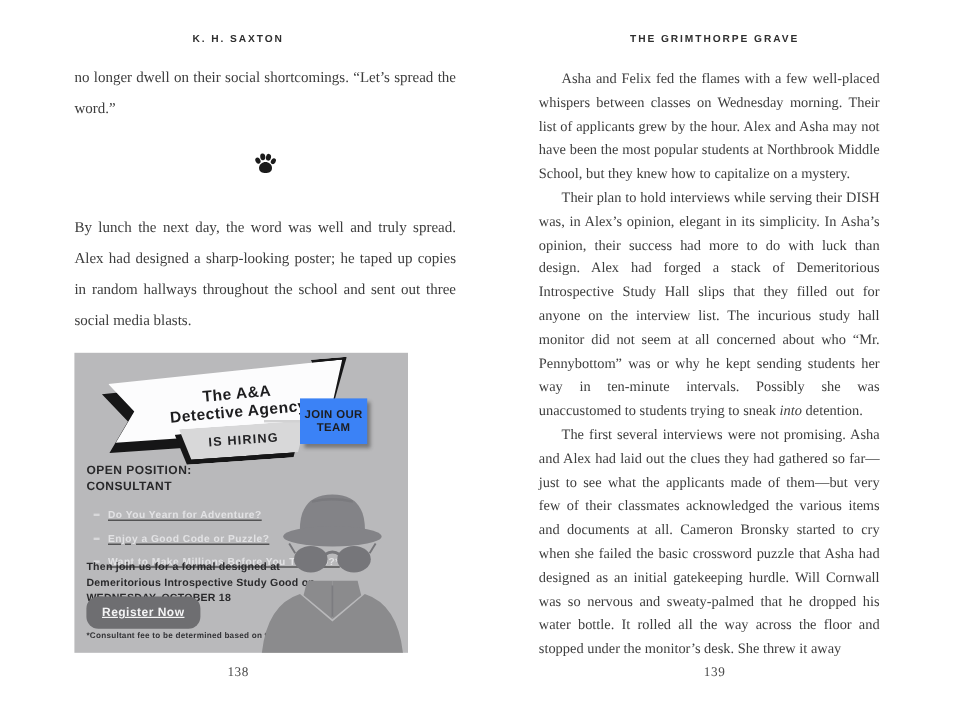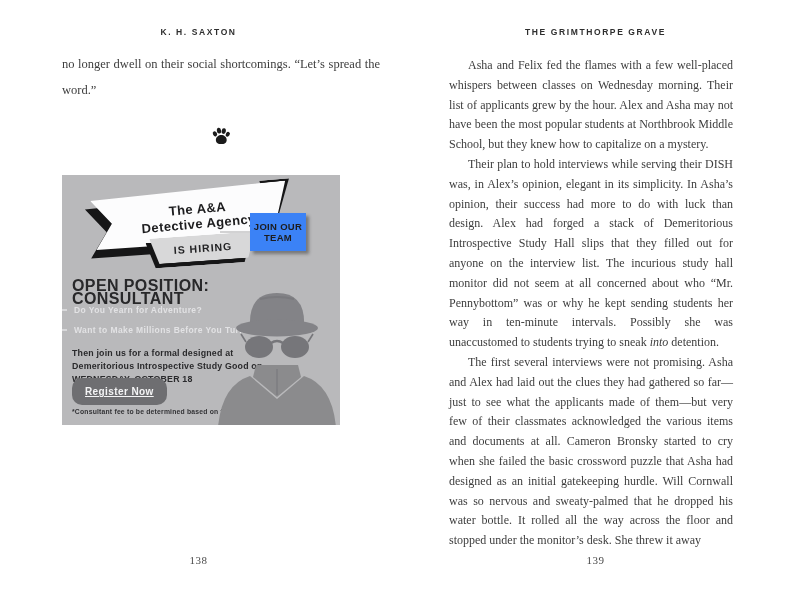--- a/index.html
+++ b/index.html
@@ -69,25 +69,25 @@
     font-weight:bold; font-size:10.5px; letter-spacing:1px; color:#222224; }
 
   .connector { position:absolute; left:158px; top:56px; width:34px; height:2px;
     background:#d2d2d3; }
   .join-box { position:absolute; left:188px; top:38px; width:56px; height:38px;
     background:#3b82f6; box-shadow:3px 3px 3px rgba(40,40,40,0.45);
     display:flex; align-items:center; justify-content:center; text-align:center;
     font-weight:bold; font-size:9.5px; line-height:11.5px; color:#1d1d1f;
     letter-spacing:0.3px; padding:2px; }
 
-  .open-position { position:absolute; left:10px; top:104px;
-    font-weight:bold; font-size:16px; line-height:13px; letter-spacing:0.4px;
+  .open-position { position:absolute; left:10px; top:92px;
+    font-weight:bold; font-size:10px; line-height:13px; letter-spacing:0.4px;
     color:#28282a; }
 
-  .bullet-list { position:absolute; left:0; top:130px; list-style:none; }
+  .bullet-list { position:absolute; left:16px; top:130px; list-style:none;text-decoration:underline; }
   .bullet-list li { position:relative; padding-left:12px; margin-bottom:9.5px;
     font-weight:bold; font-size:8.5px; letter-spacing:0.4px; color:#e2e2e4; }
   .bullet-list li::before { content:""; position:absolute; left:0; top:4px;
     width:5px; height:2px; background:#d8d8da; }
 
   .interview-text { position:absolute; left:10px; top:172px;
     font-weight:bold; font-size:8.8px; line-height:13px; letter-spacing:0.2px;
     color:#2a2a2c; }
 
   .register-btn { position:absolute; left:10px; top:203px;
@@ -116,20 +116,21 @@
           <svg width="22" height="22" viewBox="0 0 24 24" fill="#1b1b1b">
             <ellipse cx="5.4" cy="9.6" rx="2.2" ry="2.9" transform="rotate(-28 5.4 9.6)"></ellipse>
             <ellipse cx="9.8" cy="6.2" rx="2.3" ry="3.1" transform="rotate(-8 9.8 6.2)"></ellipse>
             <ellipse cx="15" cy="6.6" rx="2.3" ry="3.1" transform="rotate(10 15 6.6)"></ellipse>
             <ellipse cx="19.4" cy="10.2" rx="2.1" ry="2.8" transform="rotate(32 19.4 10.2)"></ellipse>
             <path d="M12.3,11 C15.2,11 18.2,13.3 18.2,16.3 C18.2,19.8 15.2,20.8 12.3,20.8 C9.4,20.8 6.4,19.8 6.4,16.3 C6.4,13.3 9.4,11 12.3,11 Z"></path>
           </svg>
         </span>
       </div>
 
+      <p class="body-par">By lunch the next day, the word was well and truly spread. Alex had designed a sharp-looking poster; he taped up copies in random hallways throughout the school and sent out three social media blasts.</p>
 
       <div class="poster">
         <div class="ribbon-wrap">
           <div class="ribbon-black"></div>
           <div class="ribbon-fold"></div>
           <div class="ribbon-white">
             <span class="rl">The A&amp;A</span>
             <span class="rl">Detective Agency</span>
           </div>
         </div>
@@ -142,20 +143,21 @@
         <div class="connector"></div>
         <div class="join-box">JOIN OUR TEAM</div>
 
         <div class="open-position">
           <div>OPEN POSITION:</div>
           <div>CONSULTANT</div>
         </div>
 
         <ul class="bullet-list">
           <li>Do You Yearn for Adventure?</li>
+          <li>Enjoy a Good Code or Puzzle?</li>
           <li>Want to Make Millions Before You Turn 20?*</li>
         </ul>
 
         <div class="interview-text">
           <div>Then join us for a formal designed at</div>
           <div>Demeritorious Introspective Study Good on</div>
           <div>WEDNESDAY, OCTOBER 18</div>
         </div>
 
         <button class="register-btn">Register Now</button>

